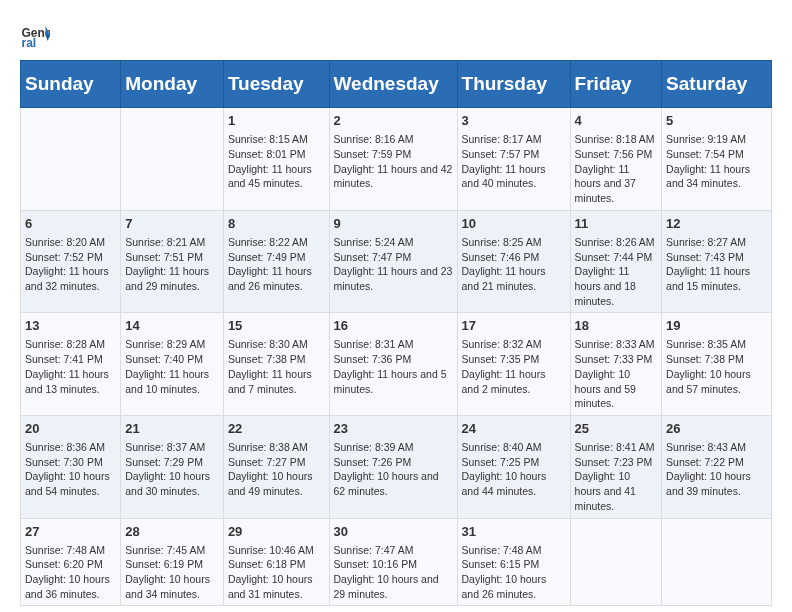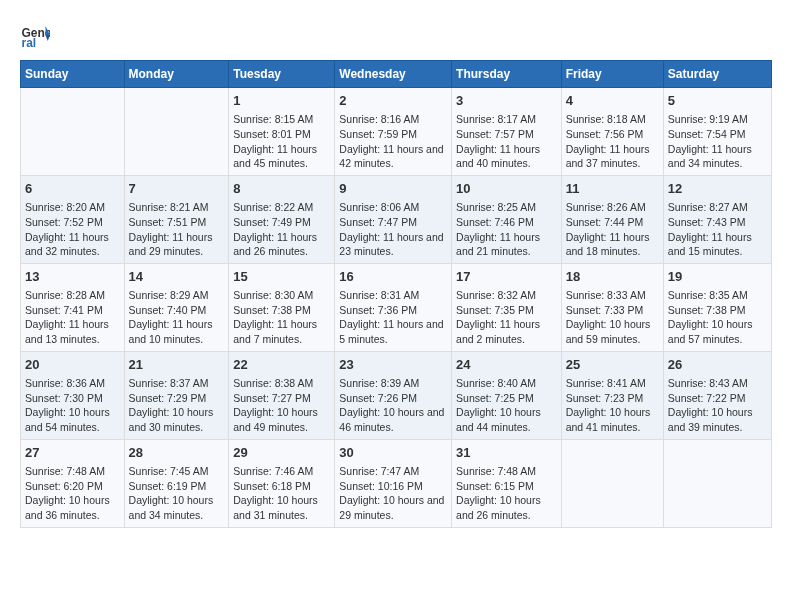--- a/index.html
+++ b/index.html
@@ -38,23 +38,23 @@
       color: #555;
     }
     table {
       width: 100%;
       border-collapse: collapse;
       font-size: 11px;
     }
     thead tr th {
       background-color: #2a6db5;
       color: #fff;
-      padding: 6px 4px;
+      padding: 12px 4px;
       text-align: left;
-      font-size: 12px;
+      font-size: 19px;
       font-weight: bold;
       border: 1px solid #1a5a9a;
     }
     tbody tr {
       border-bottom: 1px solid #ccc;
     }
     tbody tr td {
       vertical-align: top;
       padding: 4px 4px;
       border: 1px solid #ddd;
@@ -161,21 +161,21 @@
           <div class="day-info">Daylight: 11 hours and 29 minutes.</div>
         </td>
         <td>
           <span class="day-number">8</span>
           <div class="day-info">Sunrise: 8:22 AM</div>
           <div class="day-info">Sunset: 7:49 PM</div>
           <div class="day-info">Daylight: 11 hours and 26 minutes.</div>
         </td>
         <td>
           <span class="day-number">9</span>
-          <div class="day-info">Sunrise: 8:06 AM</div>
+          <div class="day-info">Sunrise: 5:24 AM</div>
           <div class="day-info">Sunset: 7:47 PM</div>
           <div class="day-info">Daylight: 11 hours and 23 minutes.</div>
         </td>
         <td>
           <span class="day-number">10</span>
           <div class="day-info">Sunrise: 8:25 AM</div>
           <div class="day-info">Sunset: 7:46 PM</div>
           <div class="day-info">Daylight: 11 hours and 21 minutes.</div>
         </td>
         <td>
@@ -251,21 +251,21 @@
         <td>
           <span class="day-number">22</span>
           <div class="day-info">Sunrise: 8:38 AM</div>
           <div class="day-info">Sunset: 7:27 PM</div>
           <div class="day-info">Daylight: 10 hours and 49 minutes.</div>
         </td>
         <td>
           <span class="day-number">23</span>
           <div class="day-info">Sunrise: 8:39 AM</div>
           <div class="day-info">Sunset: 7:26 PM</div>
-          <div class="day-info">Daylight: 10 hours and 46 minutes.</div>
+          <div class="day-info">Daylight: 10 hours and 62 minutes.</div>
         </td>
         <td>
           <span class="day-number">24</span>
           <div class="day-info">Sunrise: 8:40 AM</div>
           <div class="day-info">Sunset: 7:25 PM</div>
           <div class="day-info">Daylight: 10 hours and 44 minutes.</div>
         </td>
         <td>
           <span class="day-number">25</span>
           <div class="day-info">Sunrise: 8:41 AM</div>
@@ -287,21 +287,21 @@
           <div class="day-info">Daylight: 10 hours and 36 minutes.</div>
         </td>
         <td>
           <span class="day-number">28</span>
           <div class="day-info">Sunrise: 7:45 AM</div>
           <div class="day-info">Sunset: 6:19 PM</div>
           <div class="day-info">Daylight: 10 hours and 34 minutes.</div>
         </td>
         <td>
           <span class="day-number">29</span>
-          <div class="day-info">Sunrise: 7:46 AM</div>
+          <div class="day-info">Sunrise: 10:46 AM</div>
           <div class="day-info">Sunset: 6:18 PM</div>
           <div class="day-info">Daylight: 10 hours and 31 minutes.</div>
         </td>
         <td>
           <span class="day-number">30</span>
           <div class="day-info">Sunrise: 7:47 AM</div>
           <div class="day-info">Sunset: 10:16 PM</div>
           <div class="day-info">Daylight: 10 hours and 29 minutes.</div>
         </td>
         <td>

